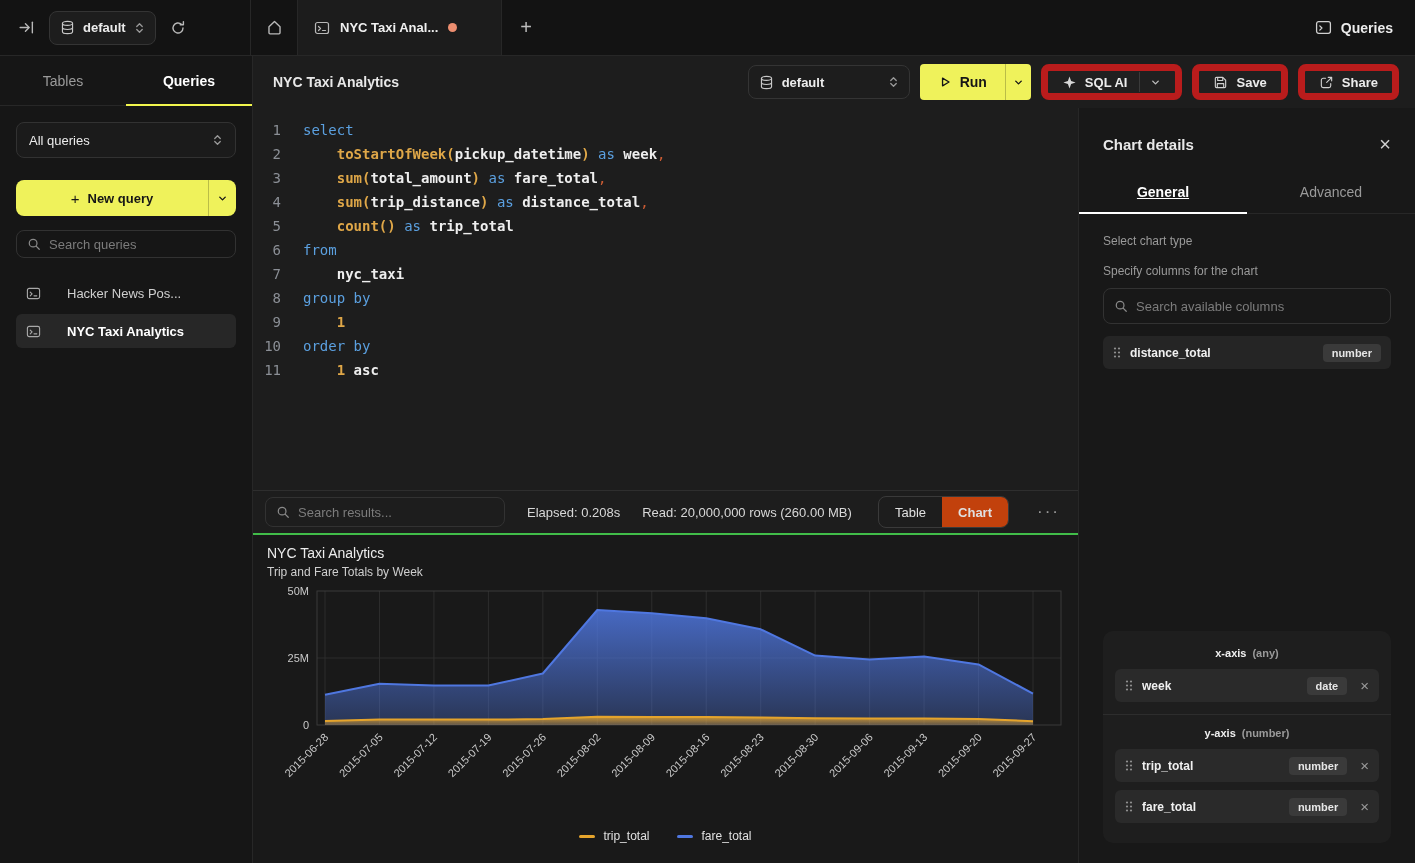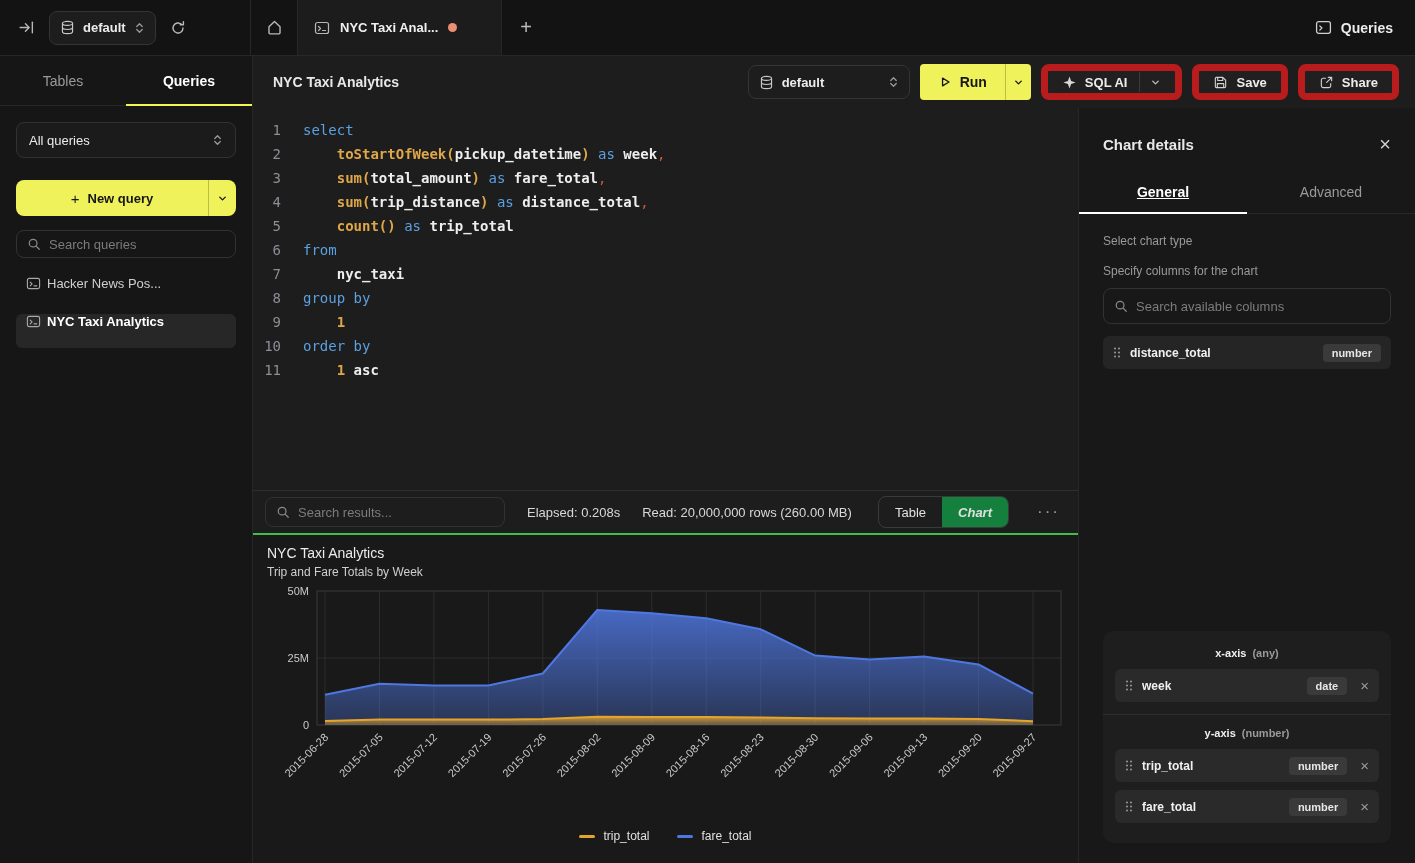--- a/index.html
+++ b/index.html
@@ -39,21 +39,21 @@
   .select-box { display:flex; align-items:center; justify-content:space-between; height:36px; padding:0 12px;
     background:#1b1b1b; border:1px solid #323232; border-radius:8px; font-size:13px; color:#ececec; cursor:pointer; }
   .newquery { margin-top:22px; display:flex; height:36px; border-radius:8px; overflow:hidden; background:#eff25b; color:#161616; cursor:pointer; }
   .newquery-main { flex:1; display:flex; align-items:center; justify-content:center; gap:8px; font-size:13px; font-weight:700; }
   .newquery-caret { flex:0 0 28px; display:flex; align-items:center; justify-content:center; border-left:1px solid rgba(0,0,0,0.22); }
   .search-box { display:flex; align-items:center; gap:8px; height:28px; padding:0 10px; border:1px solid #323232; border-radius:8px; color:#8a8a8a; }
   .search-box input { flex:1; min-width:0; background:transparent; border:none; outline:none; color:#e0e0e0; font-size:13px; font-family:inherit; }
   .search-box input::placeholder { color:#7c7c7c; }
   .sidebar .search-box { margin-top:14px; }
   .query-list { margin-top:18px; display:flex; flex-direction:column; gap:4px; }
-  .query-item { display:flex; gap:6px; height:34px; padding:0 10px; border-radius:6px;
+  .query-item { display:flex; align-items:center; gap:26px; height:34px; padding:0 10px; border-radius:6px;
     font-size:13px; color:#cfcfcf; cursor:pointer; white-space:nowrap; overflow:hidden; }
   .query-item.active { background:#272727; color:#ffffff; font-weight:600; }
   .query-label { overflow:hidden; text-overflow:ellipsis; }
 
   
   .content { flex:1; display:flex; flex-direction:column; min-width:0; background:#1d1d1d; }
   .main-header { flex:0 0 52px; display:flex; align-items:center; gap:10px; padding:0 16px 0 20px; }
   .main-title { font-size:14px; font-weight:600; margin-right:auto; }
   .hdr-select { min-width:162px; justify-content:space-between; }
   .run-btn { display:flex; height:36px; border-radius:4px; overflow:hidden; background:#eff25b; color:#161616; cursor:pointer; }
@@ -77,21 +77,21 @@
   .tok-id { color:#eeeeee; font-weight:700; }
   .tok-num { color:#dfa748; font-weight:700; }
   .tok-comma { color:#cd5c33; }
 
   
   .results-bar { flex:0 0 43px; border-top:1px solid #2e2e2e; display:flex; align-items:center; gap:22px; padding:0 12px; }
   .results-bar .search-box { width:240px; height:30px;align-items:center; }
   .meta-text { font-size:13px; color:#d8d8d8; white-space:nowrap; }
   .view-toggle { margin-left:auto; display:flex; height:32px; border:1px solid #3a3a3a; border-radius:8px; overflow:hidden; }
   .view-seg { display:flex; align-items:center; padding:0 16px; font-size:13px; color:#e0e0e0; cursor:pointer; }
-  .view-seg.active { background:#15803d; font-weight:600;font-style:italic; }
+  .view-seg.active { background:#c2410c; font-weight:600; }
   .more-btn { color:#9a9a9a; font-size:17px; letter-spacing:2px; background:none; border:none; cursor:pointer; padding:0 6px; }
 
   
   .chart-section { flex:1; border-top:2px solid #41bd49; background:#191919; padding:10px 14px 4px; display:flex; flex-direction:column; min-height:0; }
   .chart-title { font-size:14px; color:#ececec; }
   .chart-subtitle { font-size:12px; color:#cfcfcf; margin-top:4px; }
   .axlab { font-size:11px; fill:#c9c9c9; font-family:"Liberation Sans", sans-serif; }
   .chart-legend { display:flex; justify-content:center; align-items:center; gap:28px; margin-top:2px; }
   .legend-item { display:flex; align-items:center; gap:8px; font-size:12px; color:#e0e0e0; cursor:pointer; }
   .legend-swatch { width:16px; height:3px; border-radius:2px; display:inline-block; }

